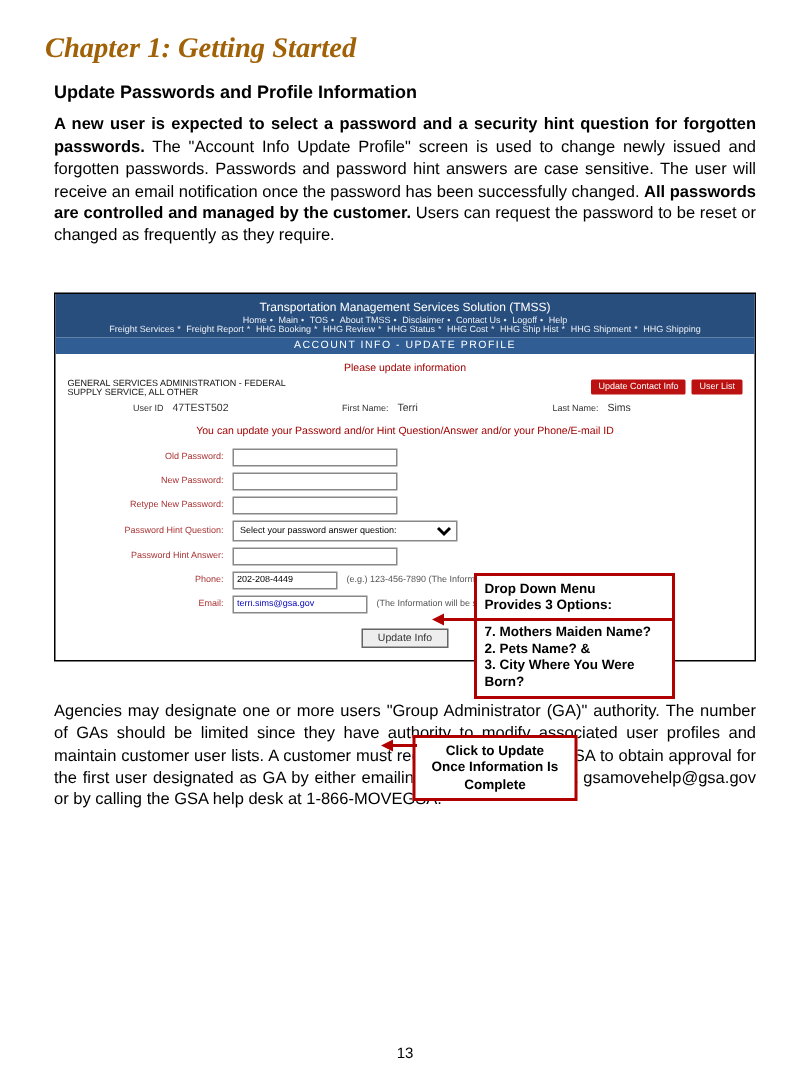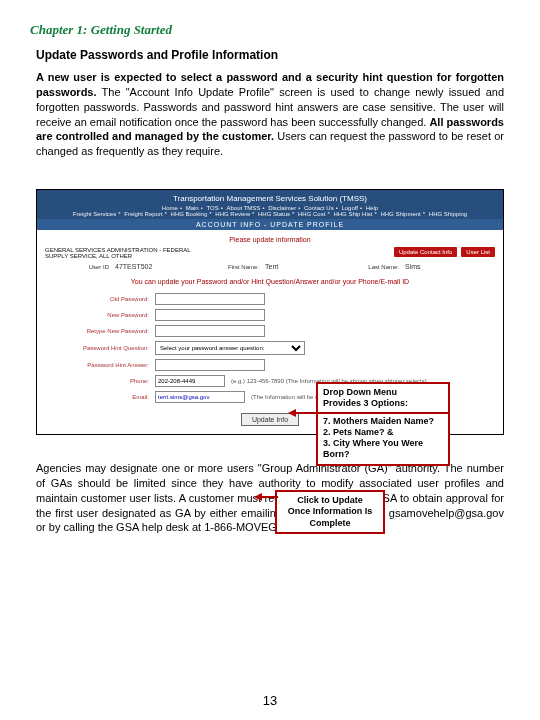--- a/index.html
+++ b/index.html
@@ -1,18 +1,18 @@
 <!DOCTYPE html>
 <html><head>
 <meta charset="utf-8">
 <style>
   *{box-sizing:border-box}
   body{margin:0;padding:0;background:#fff;font-family:Arial,Helvetica,sans-serif}
   .page{width:540px;height:720px;position:relative;padding:22px 30px 0 30px;color:#000}
-  .chapter{color:#15803d;font-weight:bold;font-style:italic;font-size:13px;font-family:'Times New Roman',serif;margin:0 0 10px 0}
+  .chapter{color:#a16207;font-weight:bold;font-style:italic;font-size:19px;font-family:'Times New Roman',serif;margin:0 0 10px 0}
   .section{font-weight:bold;font-size:12px;margin:0 0 8px 6px;font-family:Verdana,Arial,sans-serif}
   .body{font-size:11px;line-height:1.35;margin:0 6px 0 6px;text-align:justify}
   .body b{font-weight:bold}
   .shot{margin:30px 6px 0 6px;border:1px solid #000;background:#fff;font-size:7px;color:#333}
   .shot .topbar{background:#274e7d;color:#fff;text-align:center;padding:4px 0 2px 0;font-size:8px}
   .shot .topbar .title{font-weight:normal;margin-bottom:2px;font-size:8px}
   .shot .navrow{font-size:6px;opacity:.9}
   .shot .navrow span{margin:0 2px}
   .shot .band{background:#2f5d94;color:#fff;text-align:center;font-size:7px;padding:2px 0;letter-spacing:1px}
   .shot .plz{color:#a00000;text-align:center;font-size:7px;padding:6px 0 4px 0}
@@ -25,21 +25,21 @@
   .row .lab.red{color:#a33}
   .row .val{font-size:7px}
   .row input[type=text]{height:12px;border:1px solid #888;font-size:6px;padding:0 2px;background:#fff}
   .row select{height:14px;border:1px solid #888;font-size:6px;background:#fff}
   .warn{color:#a00000;text-align:center;font-size:7px;padding:6px 0}
   .submitbtn{display:inline-block;border:1px solid #666;background:#eee;font-size:7px;padding:2px 10px}
   .callout{position:absolute;border:2px solid #b00000;background:#fff;font-size:9px;line-height:1.25;padding:3px 5px;font-weight:bold;color:#000}
   .call1{left:316px;top:382px;width:134px}
   .call2{left:275px;top:490px;width:110px;text-align:center}
   .lower{font-size:11px;line-height:1.35;margin:26px 6px 0 6px;text-align:justify}
-  .pagenum{position:absolute;left:0;right:0;bottom:12px;text-align:center;font-size:13px}
+  .pagenum{position:absolute;left:0;right:0;bottom:12px;text-align:center;font-size:10px}
   svg.arrow{position:absolute;pointer-events:none}
 </style>
 </head>
 <body>
 
 <div class="page">
   <div class="chapter">Chapter 1:  Getting Started</div>
   <div class="section">Update Passwords and Profile Information</div>
 
   <p class="body">

